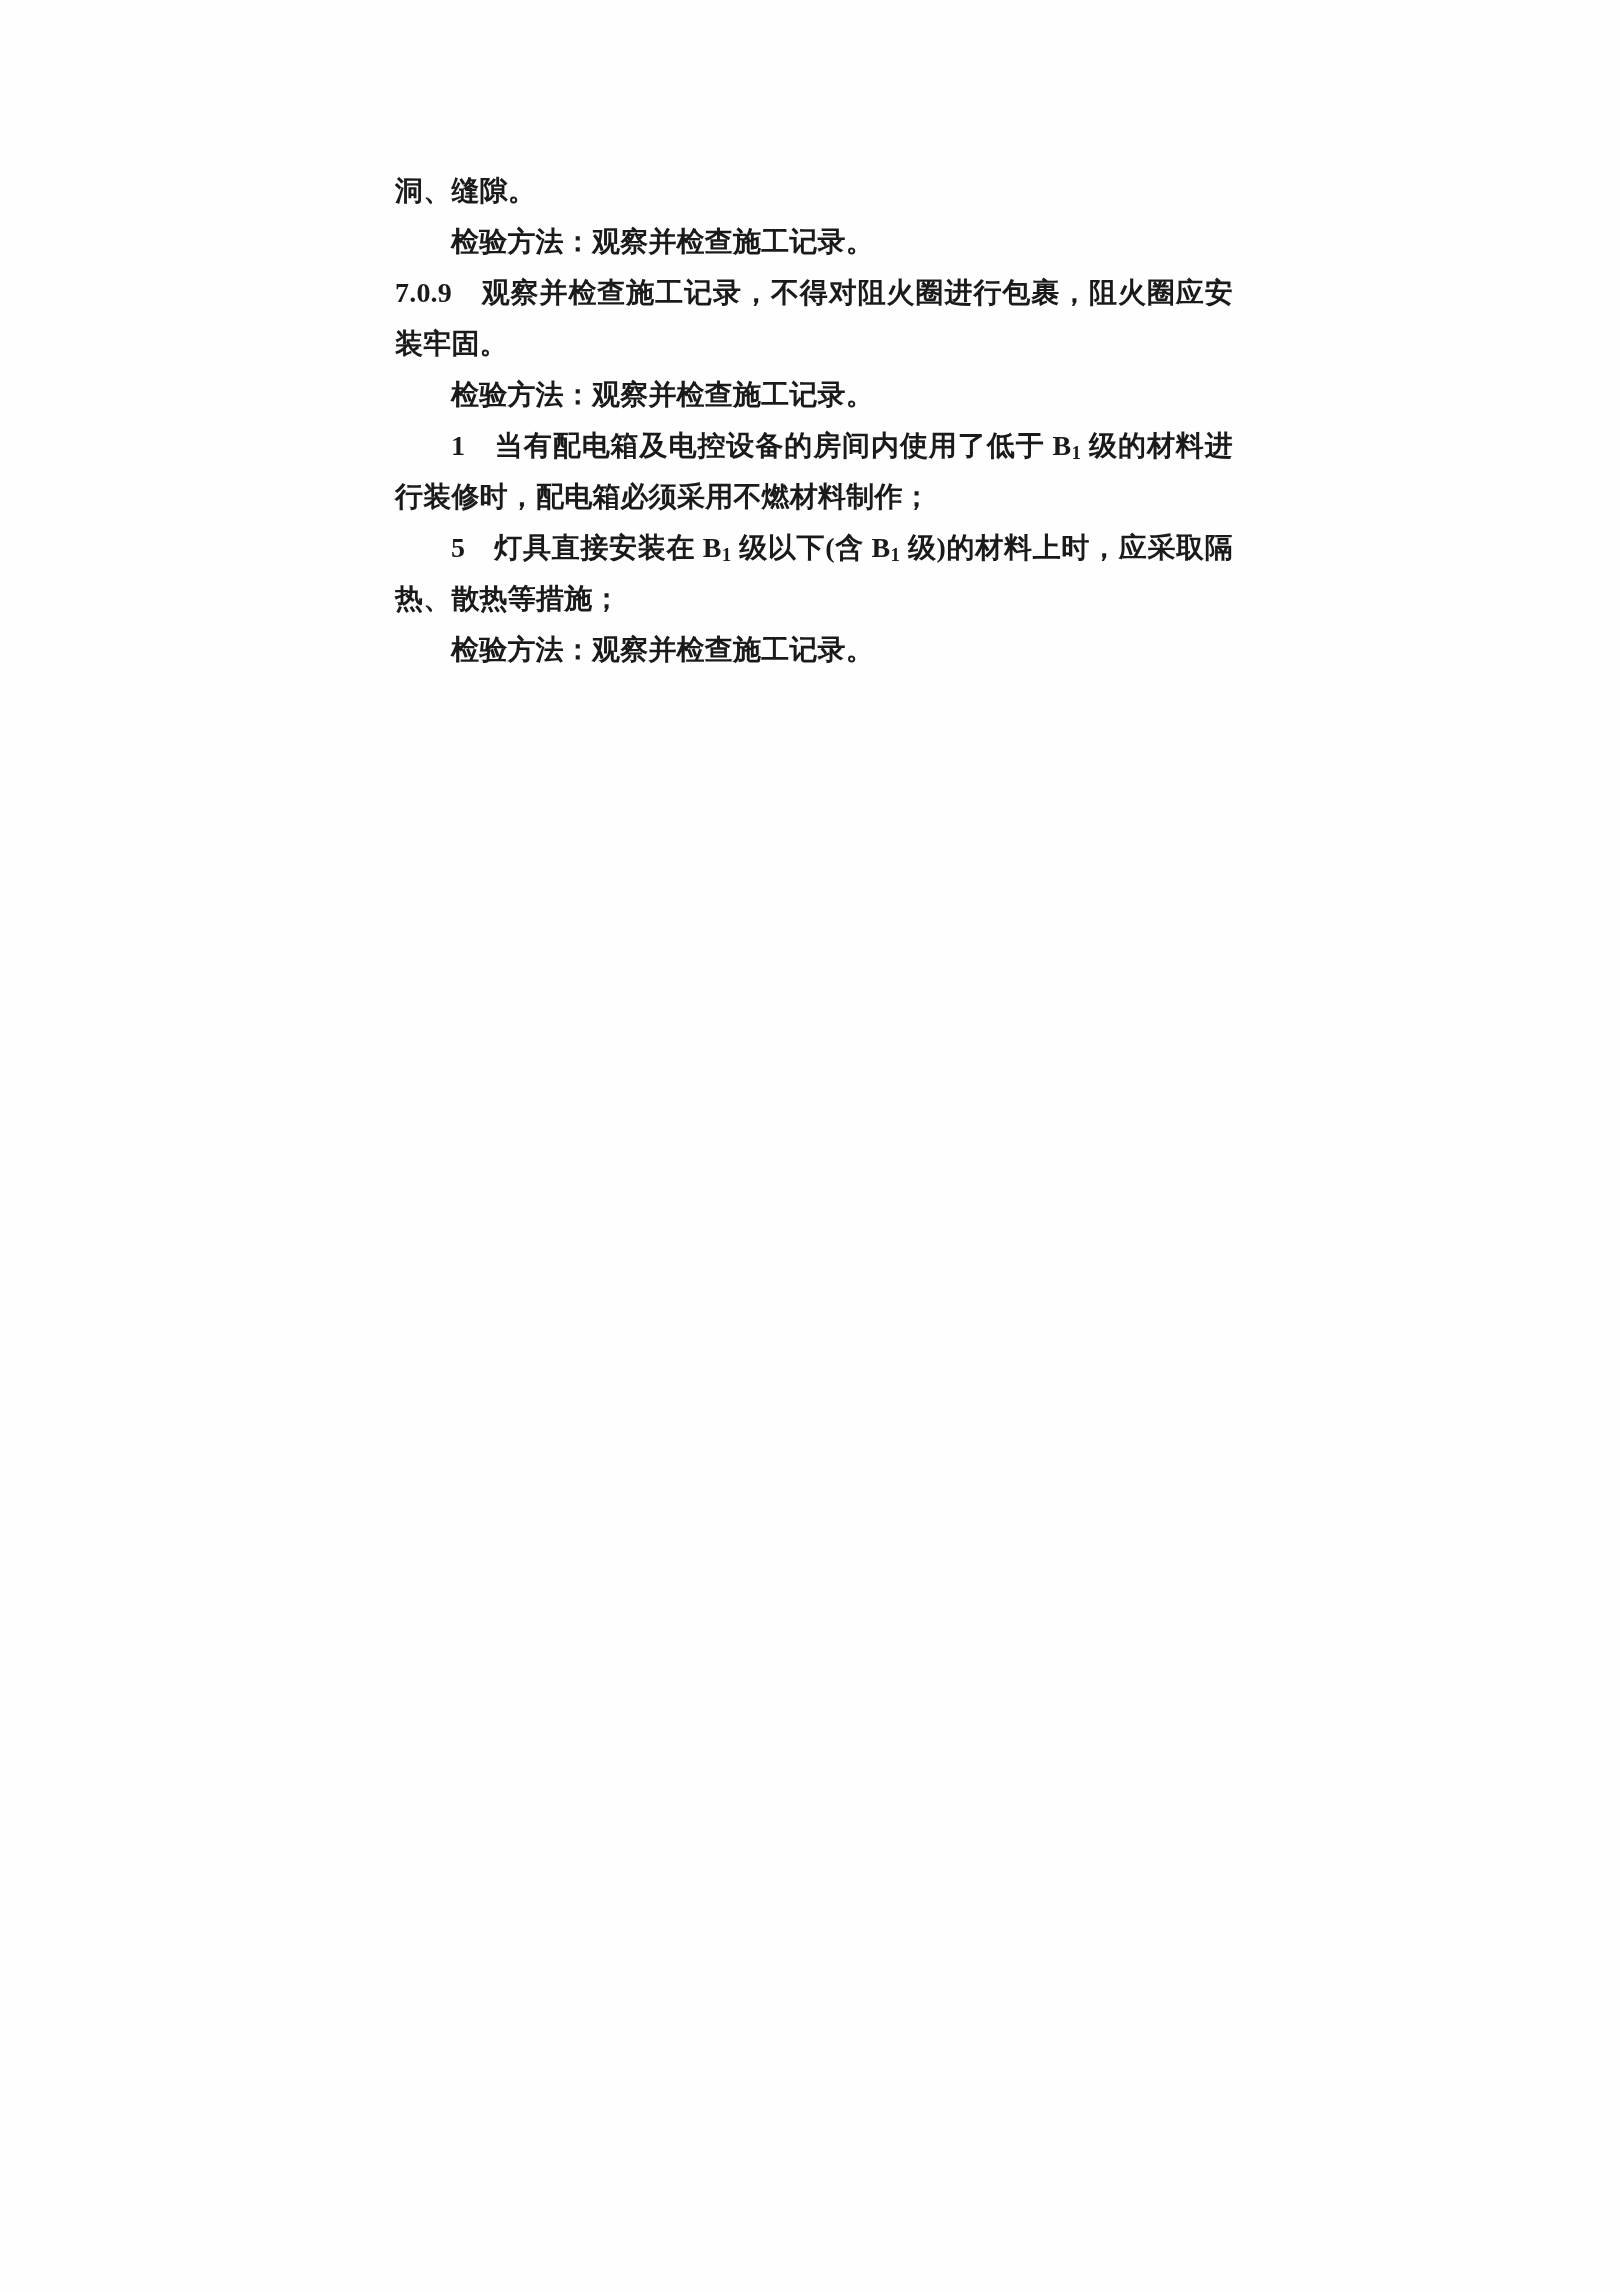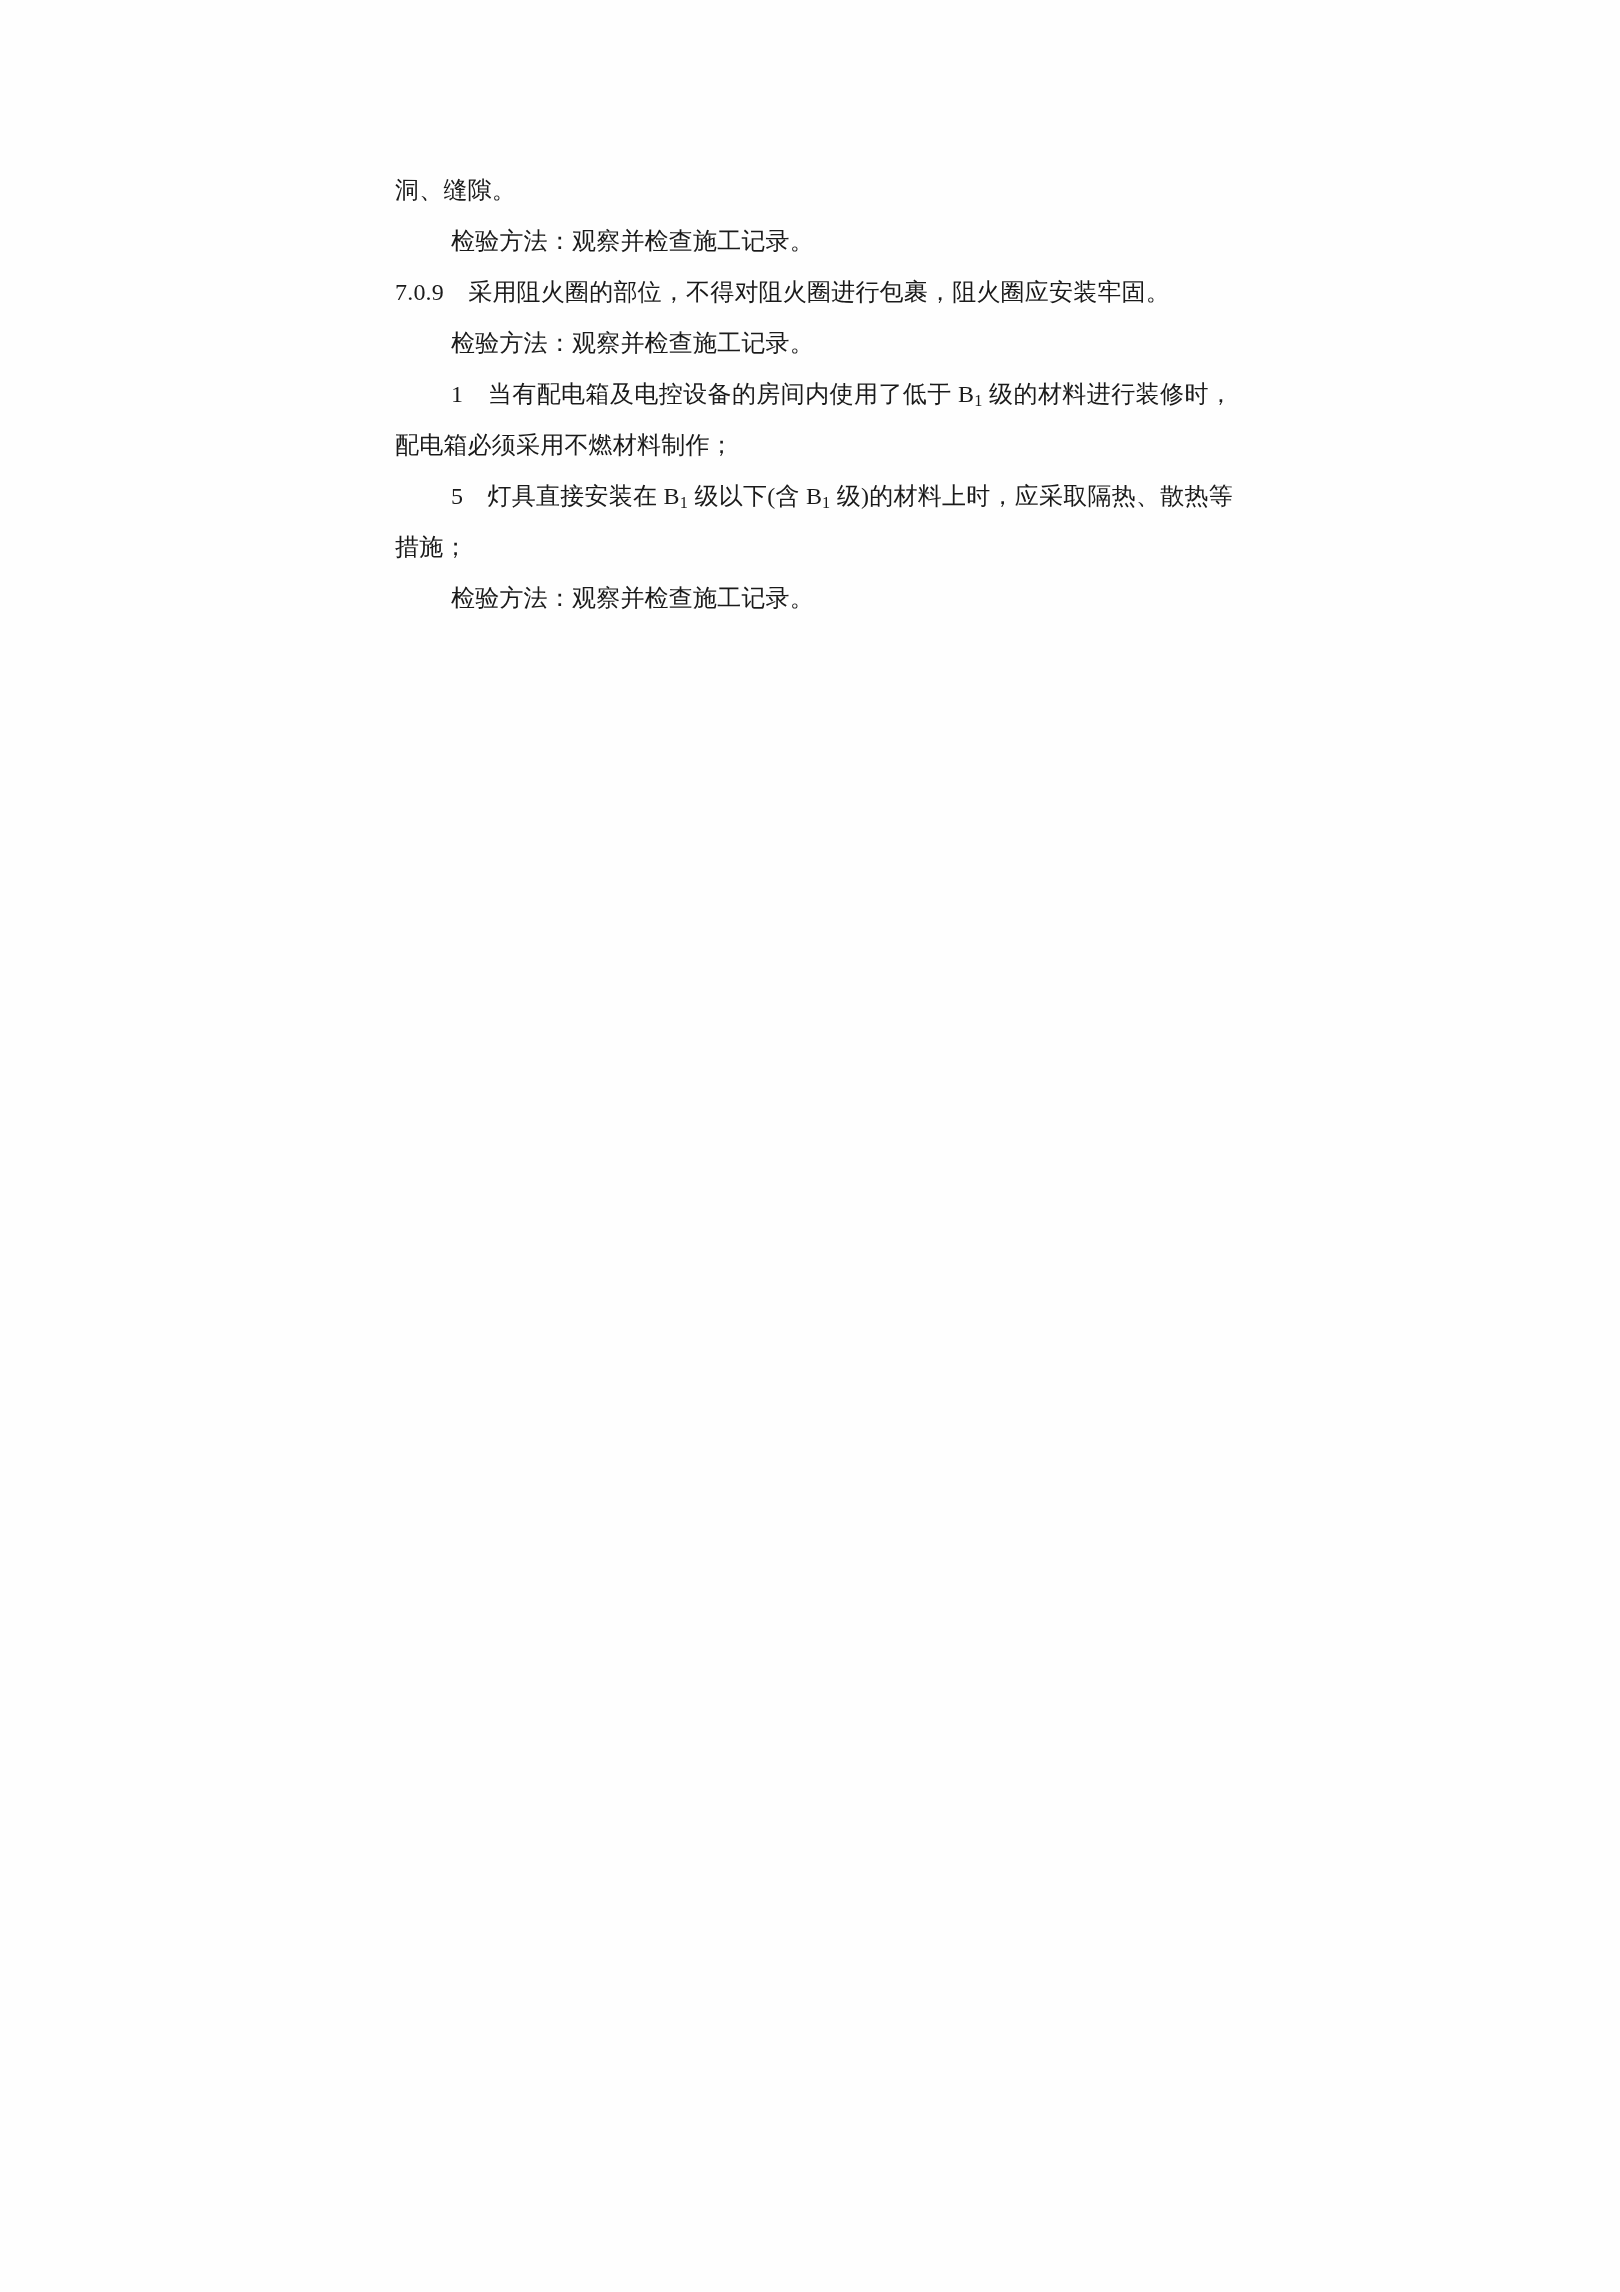--- a/index.html
+++ b/index.html
@@ -23,26 +23,27 @@
     height: 2293px;
     background: #fefefe;
   }
   .content {
     position: absolute;
     left: 395px;
     top: 165px;
     width: 838px;
   }
   .para {
-    font-size: 24px;
+    font-size: 28px;
     line-height: 51px;
     text-align: justify;
     text-justify: inter-ideograph;
     margin: 0;
     letter-spacing: 0.2px;
+    font-weight: bold;
   }
   .indent-1 {
     text-indent: 0;
   }
   .indent-2 {
     text-indent: 56px;
   }
   sub {
     font-size: 0.68em;
     vertical-align: -0.22em;
@@ -52,21 +53,21 @@
 </head>
 <body>
 
 <div class="page">
   <div class="content">
 
     <p class="para indent-1">洞、缝隙。</p>
 
     <p class="para indent-2">检验方法：观察并检查施工记录。</p>
 
-    <p class="para indent-1">7.0.9　采用阻火圈的部位，不得对阻火圈进行包裹，阻火圈应安装牢固。</p>
+    <p class="para indent-1">7.0.9　观察并检查施工记录，不得对阻火圈进行包裹，阻火圈应安装牢固。</p>
 
     <p class="para indent-2">检验方法：观察并检查施工记录。</p>
 
 
     <p class="para indent-2">1　当有配电箱及电控设备的房间内使用了低于 B<sub>1</sub> 级的材料进行装修时，配电箱必须采用不燃材料制作；</p>
 
 
 
 
     <p class="para indent-2">5　灯具直接安装在 B<sub>1</sub> 级以下(含 B<sub>1</sub> 级)的材料上时，应采取隔热、散热等措施；</p>

